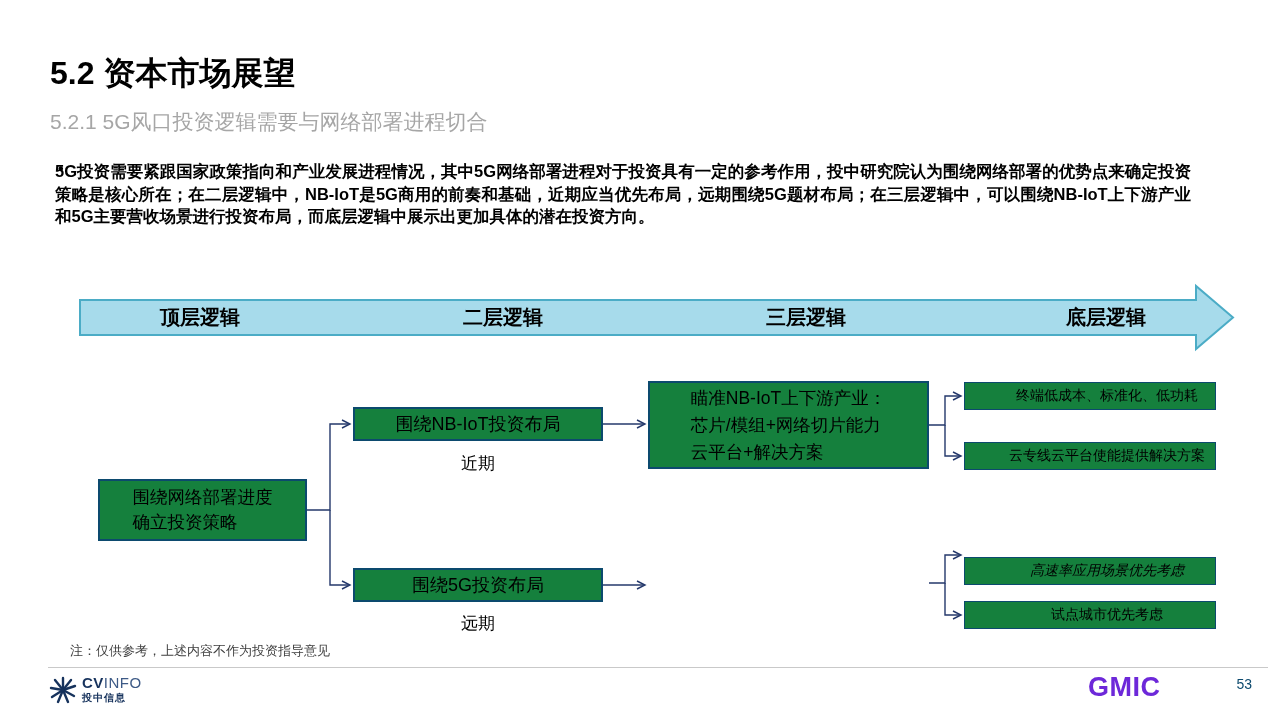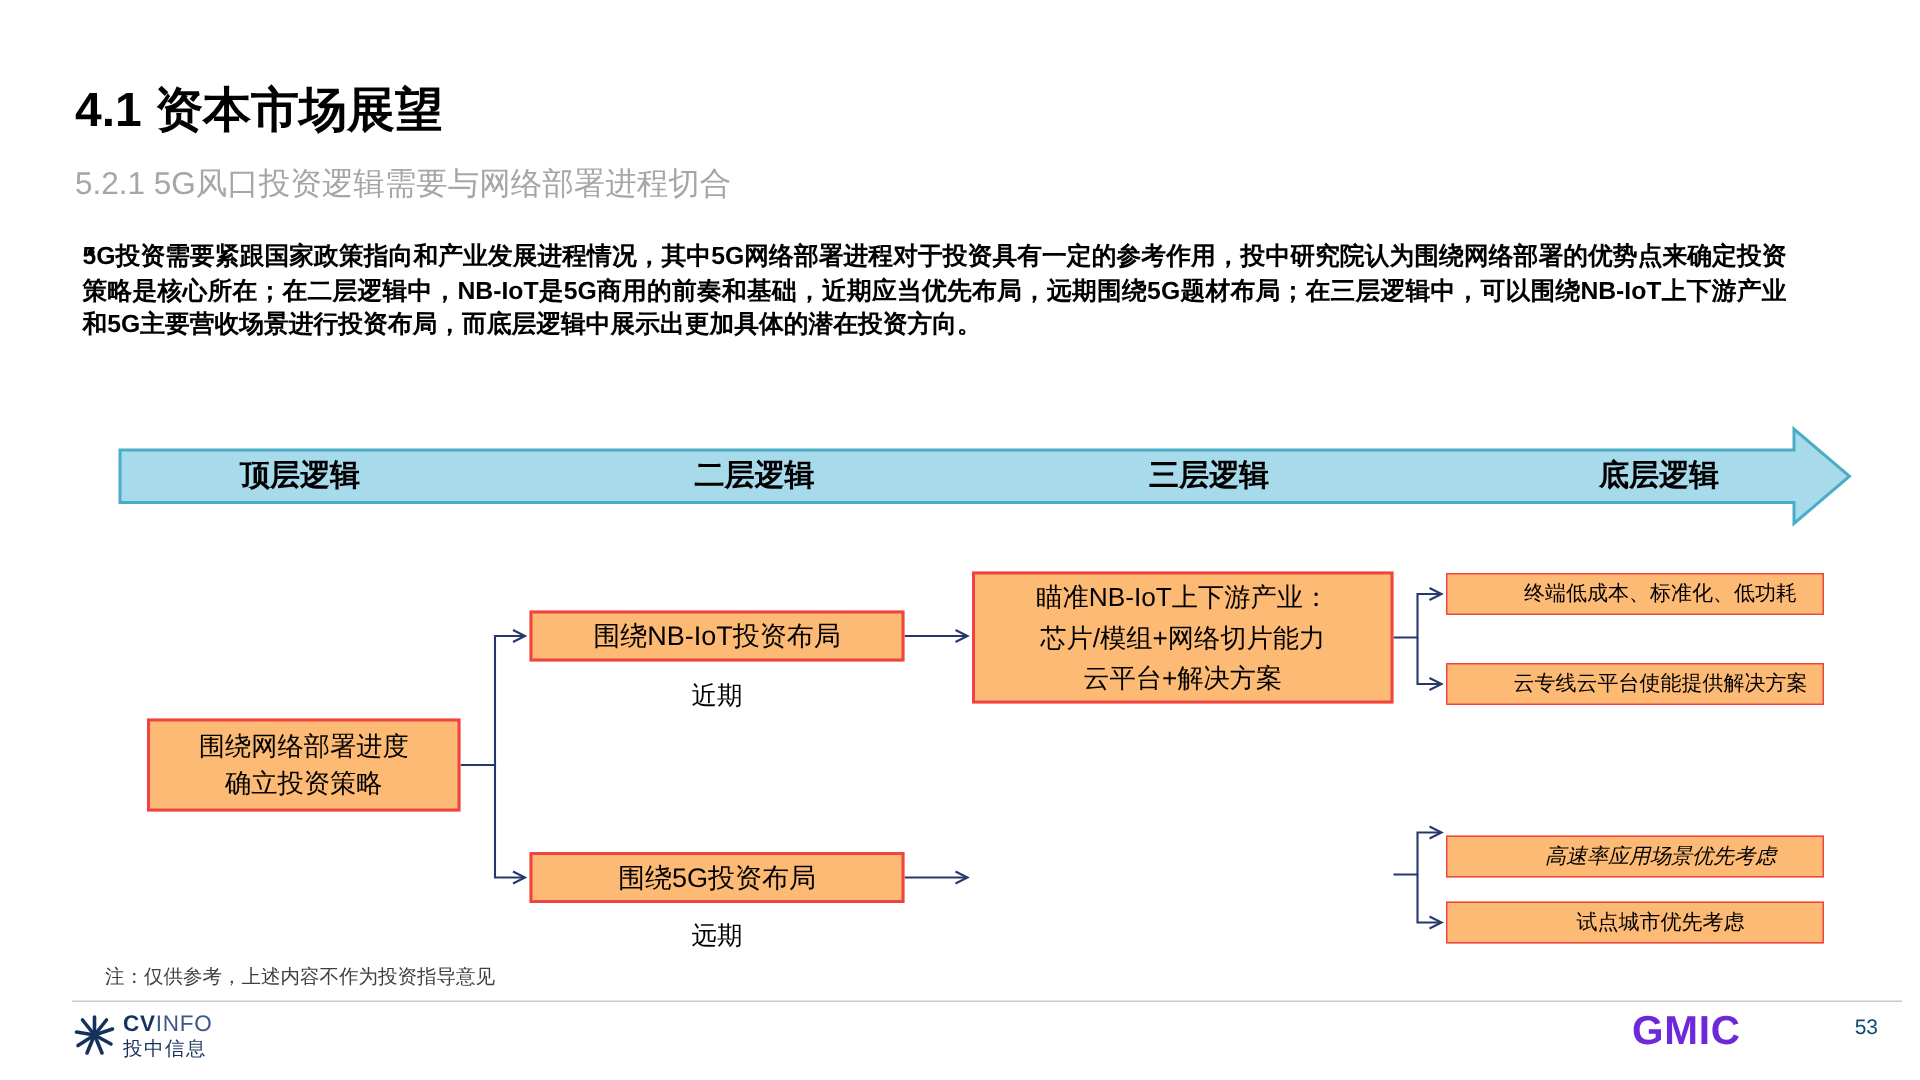--- a/index.html
+++ b/index.html
@@ -32,24 +32,24 @@
   .banner-svg polygon { stroke: #4BACC6; stroke-width: 2; }
   .banner-label {
     position: absolute; top: 303px; height: 28px; line-height: 28px;
     transform: translateX(-50%);
     font-size: 20px; font-weight: bold; color: #000; white-space: nowrap;
   }
   .bl0 { left: 200px; } .bl1 { left: 503px; } .bl2 { left: 806px; } .bl3 { left: 1106px; }
   .connectors { position: absolute; left: 0; top: 0; width: 1280px; height: 720px; pointer-events: none; }
   .connectors path { fill: none; stroke: #24386B; stroke-width: 1.4; }
   .fc-box {
-    position: absolute; background: #fdba74;
-    border: 2px solid #ef4444;
+    position: absolute; background: #15803d;
+    border: 2px solid #0c4a6e;
     display: flex; align-items: center; justify-content: center;
-    text-align: center; white-space: pre-line; color: #000;
+    text-align: left; white-space: pre-line; color: #000;
   }
   .box-root  { left: 98px;  top: 479px; width: 209px; height: 62px; font-size: 17.5px; line-height: 25px; font-weight: 500; }
   .box-l2a   { left: 353px; top: 407px; width: 250px; height: 34px; font-size: 18px; font-weight: 500; }
   .box-l2b   { left: 353px; top: 568px; width: 250px; height: 34px; font-size: 18px; font-weight: 500; }
   .box-l3a   { left: 648px; top: 381px; width: 281px; height: 88px; font-size: 17.5px; line-height: 27px; font-weight: 500; }
   .box-l3b   { left: 648px; top: 538px; width: 281px; height: 89px; font-size: 17.5px; line-height: 27px; font-weight: 500; }
   .box-leaf  { border-width: 1.5px; left: 964px; width: 252px; height: 28px; font-size: 14px; font-weight: 400; padding-left: 34px; }
   .box-l4a { top: 382px; } .box-l4b { top: 442px; } .box-l4c { top: 557px; font-style: italic; } .box-l4d { top: 601px; }
   .fc-caption {
     position: absolute; left: 353px; width: 250px;
@@ -65,36 +65,36 @@
     background: #c9c9c9;
   }
   .brand {
     position: absolute; left: 48px; top: 675px;
     display: flex; align-items: flex-start; gap: 4px;
   }
   .brand-texts { display: flex; flex-direction: column; line-height: 1.1; }
   .brand-top { font-size: 15px; letter-spacing: 0.5px; }
   .brand-cv { font-weight: bold; color: #16325C; }
   .brand-info { font-weight: 400; color: #3d5a86; }
-  .brand-cn { font-size: 13px; font-weight: normal; color: #16325C; letter-spacing: 1px; }
+  .brand-cn { font-size: 10px; font-weight: bold; color: #16325C; letter-spacing: 1px; }
   .gmic {
     position: absolute; left: 1088px; top: 672px;
     font-size: 27px; font-weight: 800; letter-spacing: 0.5px; color: #6d28d9;
   }
   .page-number {
     position: absolute; right: 28px; top: 676px;
     font-size: 14px; color: #0c4a6e;
   }
 </style>
 </head>
 <body>
 
 <div class="slide">
 
-  <h1 class="title">4.1 资本市场展望</h1>
+  <h1 class="title">5.2 资本市场展望</h1>
   <h2 class="subtitle">5.2.1 5G风口投资逻辑需要与网络部署进程切合</h2>
 
   <div class="bullet-row">
     <span class="bullet-dot">•</span>
     <p class="bullet-text">5G投资需要紧跟国家政策指向和产业发展进程情况，其中5G网络部署进程对于投资具有一定的参考作用，投中研究院认为围绕网络部署的优势点来确定投资策略是核心所在；在二层逻辑中，NB-IoT是5G商用的前奏和基础，近期应当优先布局，远期围绕5G题材布局；在三层逻辑中，可以围绕NB-IoT上下游产业和5G主要营收场景进行投资布局，而底层逻辑中展示出更加具体的潜在投资方向。</p>
   </div>
 
   <svg class="banner-svg" viewBox="0 0 1280 720">
     <polygon points="80,300 1196,300 1196,286 1233,317.5 1196,349 1196,335 80,335" fill="#A7DBEB"></polygon>
   </svg>

